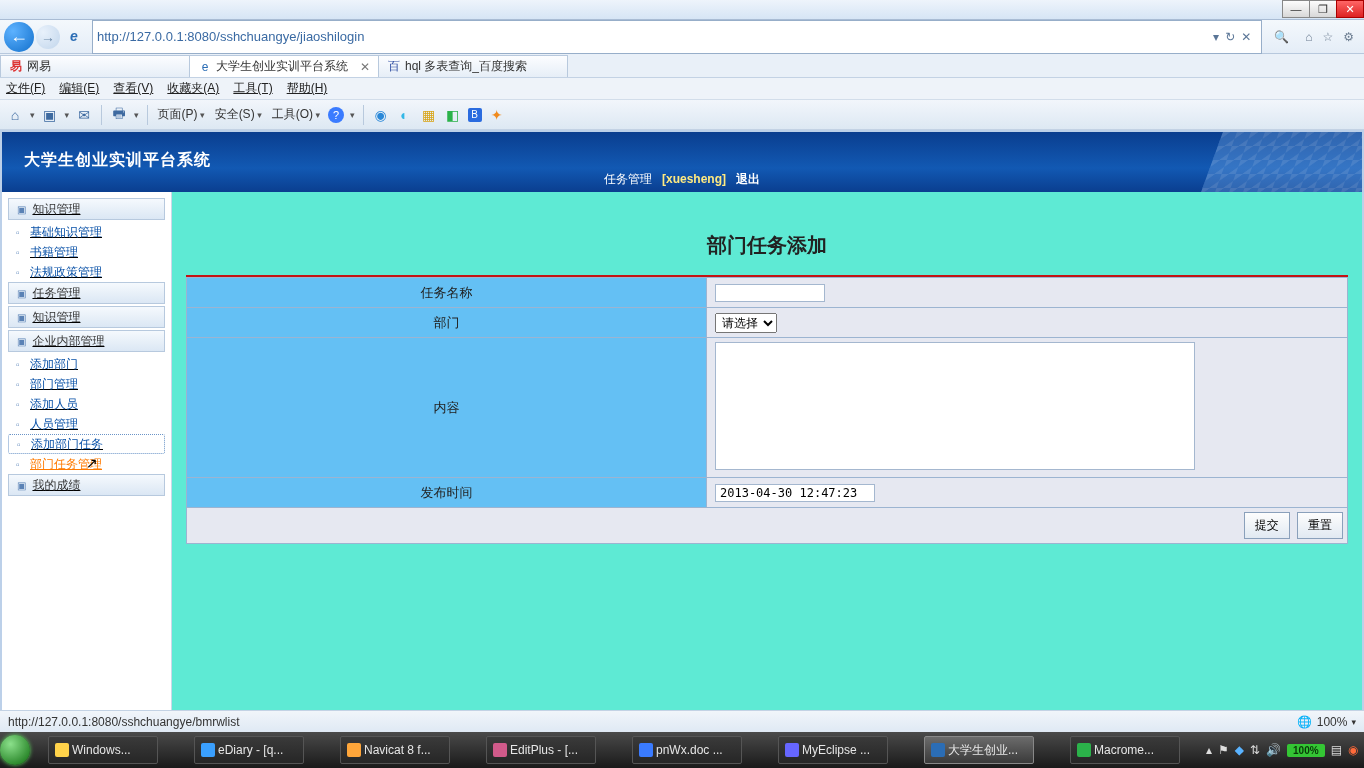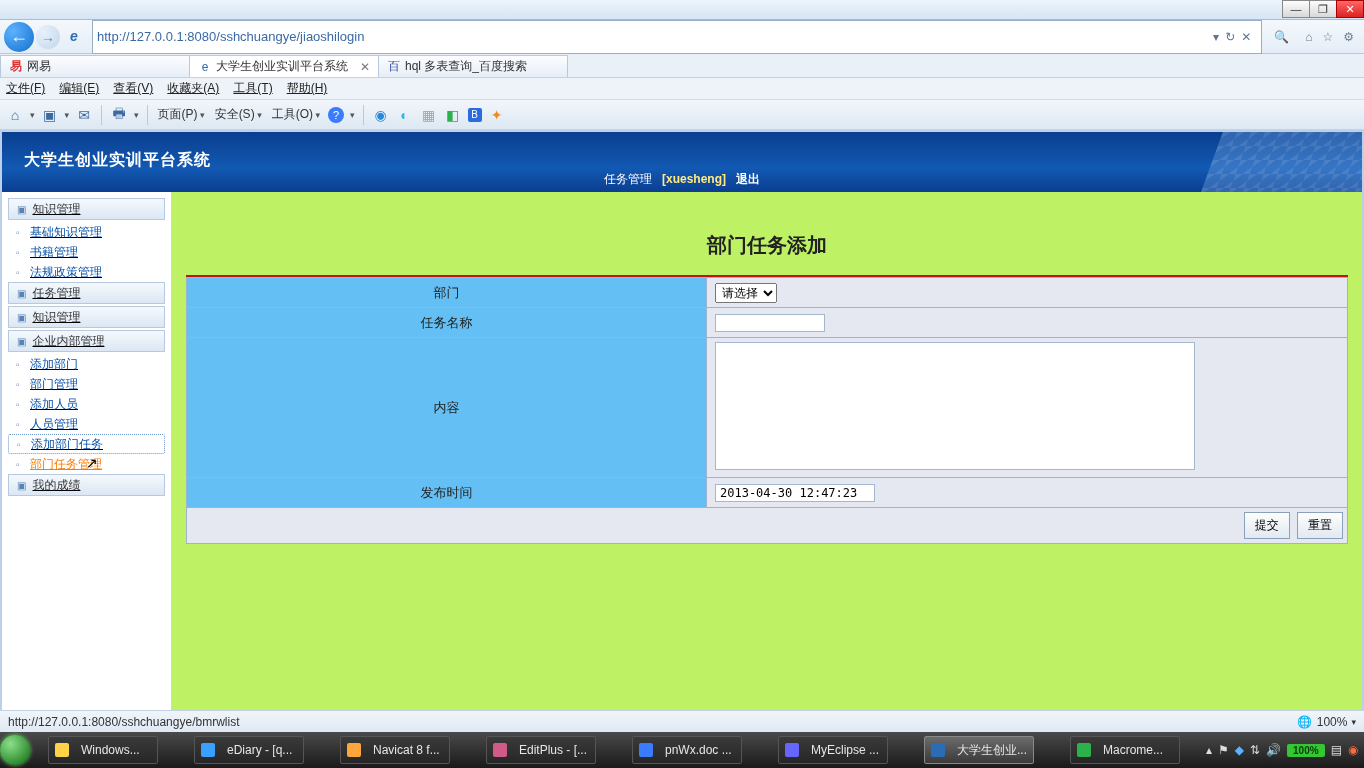--- a/index.html
+++ b/index.html
@@ -51,21 +51,21 @@
 .app-body{ position:absolute; top:60px; left:0; right:0; bottom:0; display:flex;}
 .sidebar{ width:170px; background:#fff; border-right:1px solid #cbd8e8; padding:6px;text-decoration:underline;}
 .side-head{ height:22px; border:1px solid #b7c9de; background:linear-gradient(#f5f9fd,#dbe7f4); display:flex; align-items:center; padding:0 8px; margin-bottom:2px; color:#333;}
 .side-head::before{content:"▣"; color:#5a82b5; margin-right:6px; font-size:10px;}
 .side-item{ height:20px; display:flex; align-items:center; padding-left:22px; color:#0a52a8; position:relative; cursor:pointer;}
 .side-item::before{content:"▫"; position:absolute; left:8px; color:#5f88bb; font-size:10px;}
 .side-item.active{ color:#ff7a00; text-decoration:underline;}
 .side-item.dotted{ border:1px dotted #6a94c7; border-radius:2px;}
 .side-cursor{ position:absolute; left:78px; margin-top:-2px; font-size:14px; color:#000;}
 
-.content{ flex:1; background:#bef264; padding:20px 14px 0 14px; position:relative;}
+.content{ flex:1; background:#5eead4; padding:20px 14px 0 14px; position:relative;}
 .page-title{ text-align:center; font-size:20px; font-weight:bold; color:#222; margin:20px 0 16px;}
 .red-line{ height:2px; background:#c31313; margin-bottom:0;}
 
 table.form-t{ width:100%; border-collapse:collapse; border:1px solid #9cb4d1;}
 table.form-t td{ border:1px solid #9cb4d1; background:#e6e8f1;}
 td.lbl{ width:520px; background:#64c0f4 !important; color:#222; text-align:center; height:30px; font-size:13px;}
 td.lbl.tall{ height:140px;}
 td.val{ padding:4px 8px;}
 select.sel{ font-size:12px; padding:1px 2px;}
 input.inp{ width:110px; height:18px; border:1px solid #a4b7cf; background:#fff;}
@@ -75,21 +75,21 @@
 .btn-row button{ padding:4px 10px; margin-left:4px; border:1px solid #8aa0bb; background:linear-gradient(#fdfdfd,#e1e9f2); font-size:12px;}
 
 
 .ie-status{ position:absolute; left:0; right:0; bottom:36px; height:22px; background:linear-gradient(#f1f5fa,#dfe9f4); border-top:1px solid #c3d2e4; display:flex; align-items:center; padding:0 8px; font-size:12px; color:#333;}
 .ie-status .zoom{ margin-left:auto; display:flex; align-items:center; gap:4px;}
 .ie-status .globe{color:#4a87c7;}
 
 .taskbar{ position:absolute; left:0; right:0; bottom:0; height:36px; background:linear-gradient(#4a4a4a,#1a1a1a); display:flex; align-items:center;}
 .start{ width:42px; height:36px; display:flex; align-items:center; justify-content:center;}
 .start-orb{ width:30px; height:30px; border-radius:50%; background:radial-gradient(circle at 35% 30%,#8be08b,#0b6a0b); box-shadow:0 0 4px #5fd65f;}
-.tb-item{ height:28px; min-width:110px; max-width:112px; border:1px solid #555; background:linear-gradient(#3a3a3a,#262626); margin:0 18px; display:flex; align-items:center; padding:0 6px; gap:12px; color:#e6e6e6; font-size:11px; border-radius:2px; overflow:hidden; white-space:nowrap;text-align:center;}
+.tb-item{ height:28px; min-width:110px; max-width:112px; border:1px solid #555; background:linear-gradient(#3a3a3a,#262626); margin:0 18px; display:flex; align-items:center; padding:0 6px; gap:3px; color:#e6e6e6; font-size:11px; border-radius:2px; overflow:hidden; white-space:nowrap;text-align:center;}
 .tb-item.active{ background:linear-gradient(#6b6b6b,#3a3a3a); border-color:#888;}
 .tb-item .ti{ width:14px; height:14px; border-radius:2px;}
 .tray{ margin-left:auto; display:flex; align-items:center; gap:6px; padding:0 8px; color:#ddd; font-size:11px;}
 .tray .batt{ background:#34c634; color:#083b08; padding:1px 6px; border-radius:2px; font-size:10px; font-weight:bold;}
 .tray .qq{ width:14px; height:14px; background:#ffcf3d; border-radius:3px;}
 .clock{ color:#fff; font-size:15px; padding:0 6px;}
 
 </style>
 </head>
 <body>
@@ -216,26 +216,26 @@
           <span class="side-cursor" style="transform: scaleX(-1);">↖</span>
         </div>
         <div class="side-head">我的成绩</div>
       </div>
    <div class="content">
      <div class="page-title">部门任务添加</div>
      <div class="red-line"></div>
      <table class="form-t">
        <tbody>
             <tr>
+         <td class="lbl">任务名称</td>
+         <td class="val"><input class="inp" value="" style=""></td>
+       </tr>
+       <tr>
          <td class="lbl">部门</td>
          <td class="val"><select class="sel"><option>请选择</option></select></td>
-       </tr>
-       <tr>
-         <td class="lbl">任务名称</td>
-         <td class="val"><input class="inp" value="" style=""></td>
        </tr>
        <tr>
          <td class="lbl tall">内容</td>
          <td class="val"><textarea class="ta" style=""></textarea></td>
        </tr>
        <tr>
          <td class="lbl">发布时间</td>
          <td class="val"><input class="dt" value="2013-04-30 12:47:23" style=""></td>
        </tr>
      </tbody>

